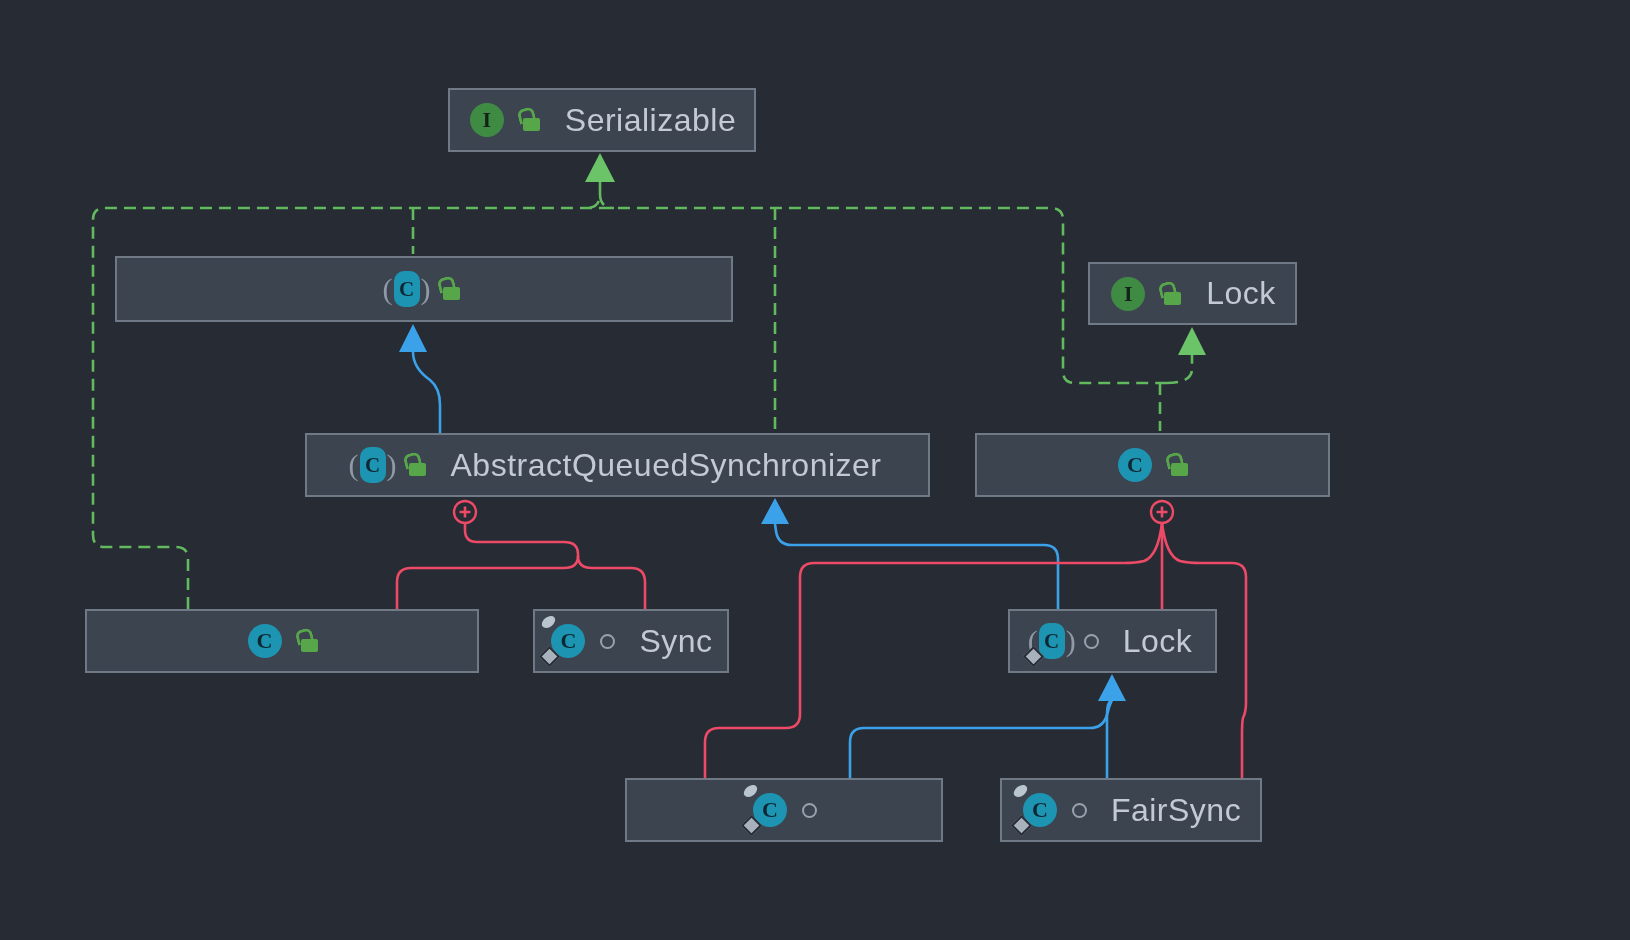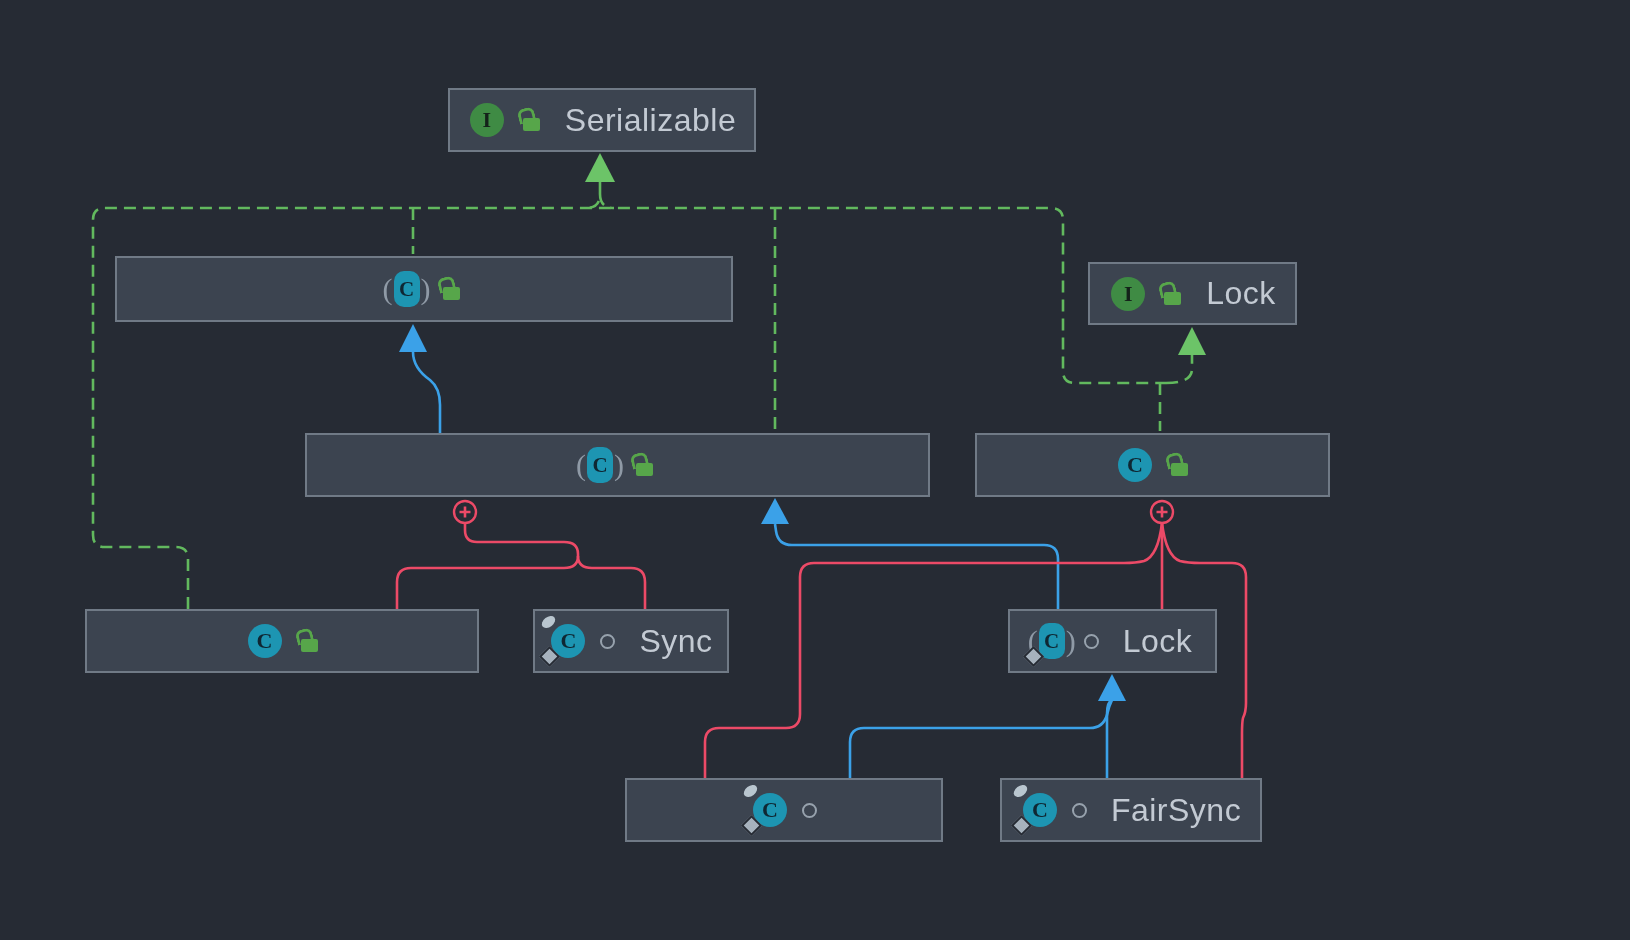--- a/index.html
+++ b/index.html
@@ -142,20 +142,21 @@
           <span class="paren">(</span>
           <span class="barrel">C</span>
           <span class="paren">)</span>
         </span>
       </span>
       <span class="lock-ic">
           <span class="shackle"></span>
           <span class="body"></span>
         </span>
     </span>
+    <span class="label">AbstractQueuedSynchronizer</span>
   </div>
 
   <div class="node" style="left:975px;top:433px;width:355px;">
     <span class="cluster">
       <span class="badge">
         <span class="circle-ic ic-class">C</span>
       </span>
       <span class="lock-ic">
           <span class="shackle"></span>
           <span class="body"></span>

